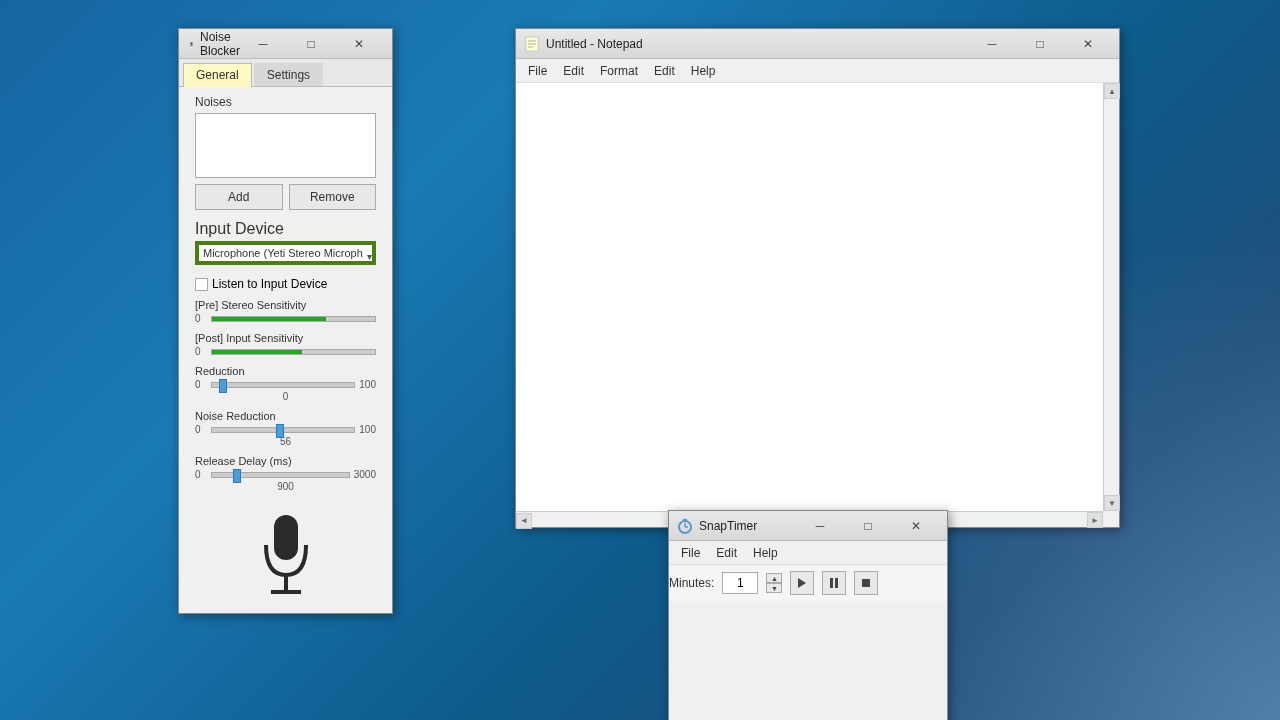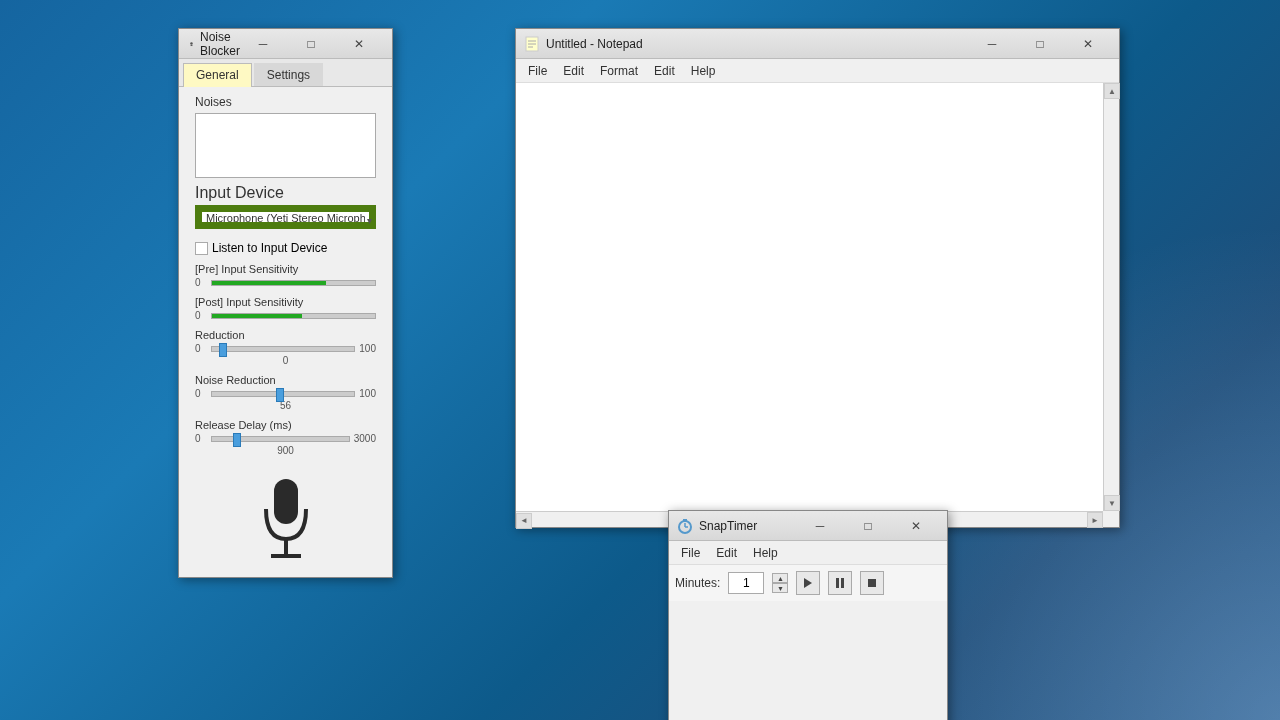--- a/index.html
+++ b/index.html
@@ -155,21 +155,21 @@
 
     .nb-input-device-label {
       font-size: 16px;
       color: #333;
       margin-bottom: 3px;
     }
 
     .nb-select {
       width: 100%;
       height: 24px;
-      border: 7px solid #4d7c0f;
+      border: 4px solid #4d7c0f;
       background: white;
       font-size: 11px;
       color: #333;
       padding: 0 4px;
       margin-bottom: 6px;
       appearance: none;
       position: relative;
     }
 
     .nb-select-wrapper {
@@ -395,21 +395,21 @@
     .st-menu-item {
       padding: 2px 8px;
       font-size: 12px;
       color: #333;
       cursor: pointer;
     }
 
     .st-controls {
       display: flex;
       align-items: center;
-      padding: 6px 6px;
+      padding: 6px 0;
       gap: 8px;
       background: #f5f5f5;
     }
 
     .st-minutes-label {
       font-size: 12px;
       color: #333;
     }
 
     .st-minutes-input {
@@ -496,35 +496,39 @@
   </div>
 
   <div class="nb-tabs">
     <div class="nb-tab active">General</div>
     <div class="nb-tab">Settings</div>
   </div>
 
   <div class="nb-content">
     <div class="nb-section-label">Noises</div>
     <div class="nb-noises-box"></div>
+    <div class="nb-btn-row">
+      <button class="nb-btn">Add</button>
+      <button class="nb-btn">Remove</button>
+    </div>
 
     <div class="nb-input-device-label">Input Device</div>
     <div class="nb-select-wrapper">
       <select class="nb-select">
         <option>Microphone (Yeti Stereo Microph</option>
       </select>
     </div>
 
     <div class="nb-checkbox-row">
       <div class="nb-checkbox"></div>
       <span>Listen to Input Device</span>
     </div>
 
     <div class="nb-slider-section">
-      <div class="nb-slider-label">[Pre] Input Sensitivity</div>
+      <div class="nb-slider-label">[Pre] Stereo Sensitivity</div>
       <div class="nb-slider-row">
         <span class="nb-range-label">0</span>
         <div class="nb-slider-track">
           <div class="nb-slider-fill-green" style="width:70%"></div>
         </div>
       </div>
     </div>
 
     <div class="nb-slider-section">
       <div class="nb-slider-label">[Post] Input Sensitivity</div>

